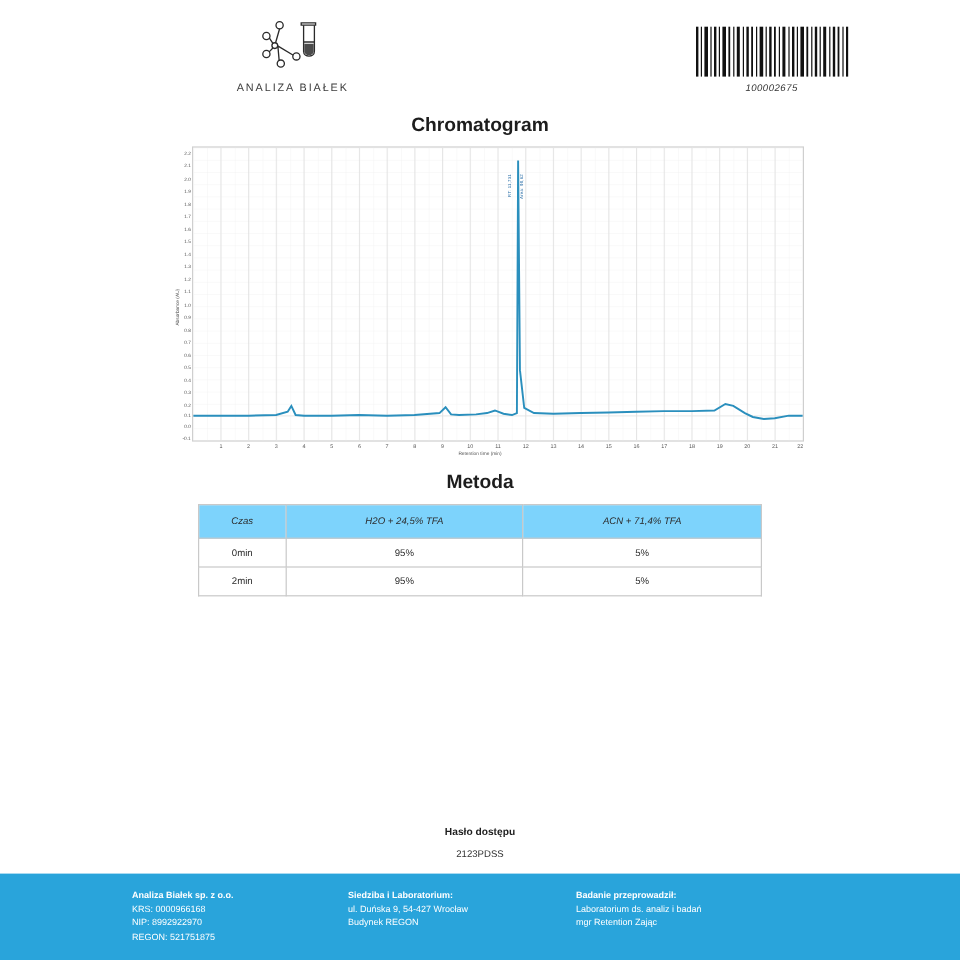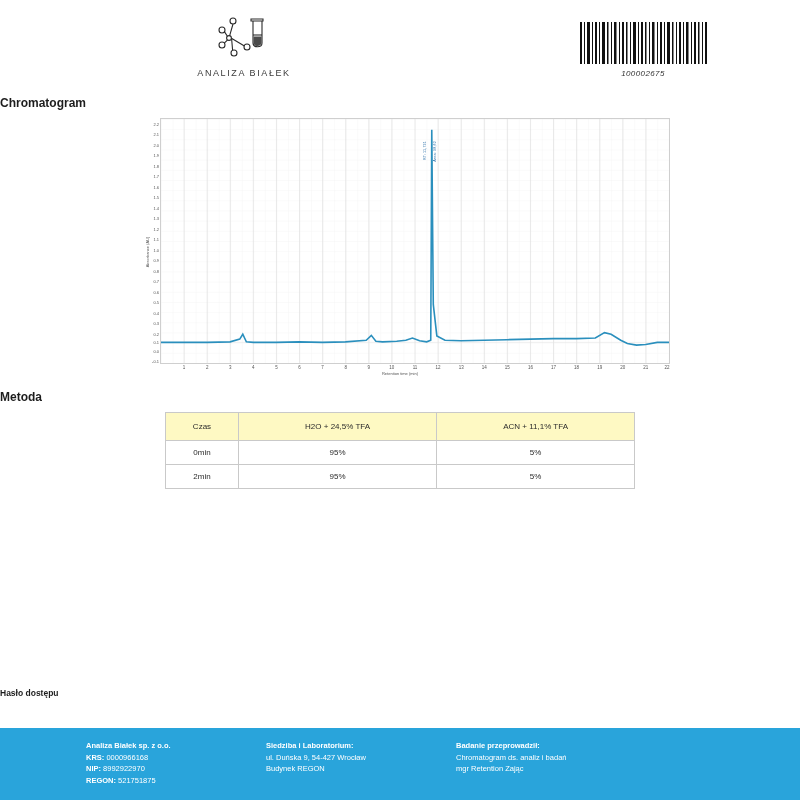--- a/index.html
+++ b/index.html
@@ -53,21 +53,22 @@
   .barcode-num {
     font-size: 8px;
     color: #333;
     margin-top: 5px;
     letter-spacing: .4px;
     font-style: italic;
   }
 
   
   .section-title {
-    font-size: 12px;
+    text-align: center;
+    font-size: 16px;
     font-weight: bold;
     color: #1d1d1d;
     margin: 4px 0 8px 0;
   }
 
   
   .chart-wrap {
     margin: 0 auto;
     width: 540px;
     height: 268px;
@@ -146,31 +147,32 @@
     color: #2b2b2b;
   }
   table.method th,
   table.method td {
     border: 1px solid #c9c9c9;
     text-align: center;
     padding: 7px 4px;
     font-weight: normal;
   }
   table.method thead th {
-    background: #fef9c3;
+    background: #7dd3fc;
     font-size: 8px;
     padding: 9px 4px;
+    font-style: italic;
   }
 
   
   .password-block {
     position: absolute;
     left: 0; right: 0;
     top: 688px;
-    text-align: left;
+    text-align: center;
   }
   .password-title {
     font-size: 8.5px;
     font-weight: bold;
     color: #1d1d1d;
   }
   .password-value {
     font-size: 8px;
     color: #333;
     margin-top: 9px;
@@ -180,26 +182,26 @@
   .footer {
     position: absolute;
     left: 0; right: 0; bottom: 0;
     height: 72px;
     background: #29a4db;
     color: #ffffff;
     display: flex;
     padding: 12px 20px 0 20px;
   }
   .footer-col { font-size: 7.5px; line-height: 1.55; }
-  .footer-col.c1 { width: 180px; margin-left: 66px; }
+  .footer-col.c1 { width: 180px; margin-left: 90px; }
   .footer-col.c2 { width: 190px; }
   .footer-col.c3 { width: 200px; }
   .footer-col .bold { font-weight: bold; }
   .footer-line { display: block; }
-  .footer-line .lbl { font-weight: bold; }
+  .footer-line .lbl { font-weight: normal; }
 </style>
 </head>
 <body>
 
 <div class="header">
 
   <div class="logo-block">
     <span class="logo-mark">
       <svg viewBox="0 0 62 48" width="62" height="48" aria-hidden="true">
         <g fill="none" stroke="#2b2b2b" stroke-width="1.1">
@@ -367,54 +369,55 @@
 </div>
 
 <div class="section-title">Metoda</div>
 
 <div class="table-wrap">
   <table class="method">
     <thead>
       <tr>
         <th>Czas</th>
         <th>H2O + 24,5% TFA</th>
-        <th>ACN + 11,1% TFA</th>
+        <th>ACN + 71,4% TFA</th>
       </tr>
     </thead>
     <tbody>
       <tr>
         <td>0min</td>
         <td>95%</td>
         <td>5%</td>
       </tr>
       <tr>
         <td>2min</td>
         <td>95%</td>
         <td>5%</td>
       </tr>
     </tbody>
   </table>
 </div>
 
 <div class="password-block">
   <div class="password-title">Hasło dostępu</div>
+  <div class="password-value">2123PDSS</div>
 </div>
 
 <div class="footer">
   <div class="footer-col c1">
     <span class="footer-line bold">Analiza Białek sp. z o.o.</span>
     <span class="footer-line"><span class="lbl">KRS:</span> <span>0000966168</span></span>
     <span class="footer-line"><span class="lbl">NIP:</span> <span>8992922970</span></span>
     <span class="footer-line"><span class="lbl">REGON:</span> <span>521751875</span></span>
   </div>
 
   <div class="footer-col c2">
     <span class="footer-line bold">Siedziba i Laboratorium:</span>
     <span class="footer-line">ul. Duńska 9, 54-427 Wrocław</span>
     <span class="footer-line">Budynek REGON</span>
   </div>
 
   <div class="footer-col c3">
     <span class="footer-line bold">Badanie przeprowadził:</span>
-    <span class="footer-line">Chromatogram ds. analiz i badań</span>
+    <span class="footer-line">Laboratorium ds. analiz i badań</span>
     <span class="footer-line">mgr Retention Zając</span>
   </div>
 </div>
 
 </body></html>

